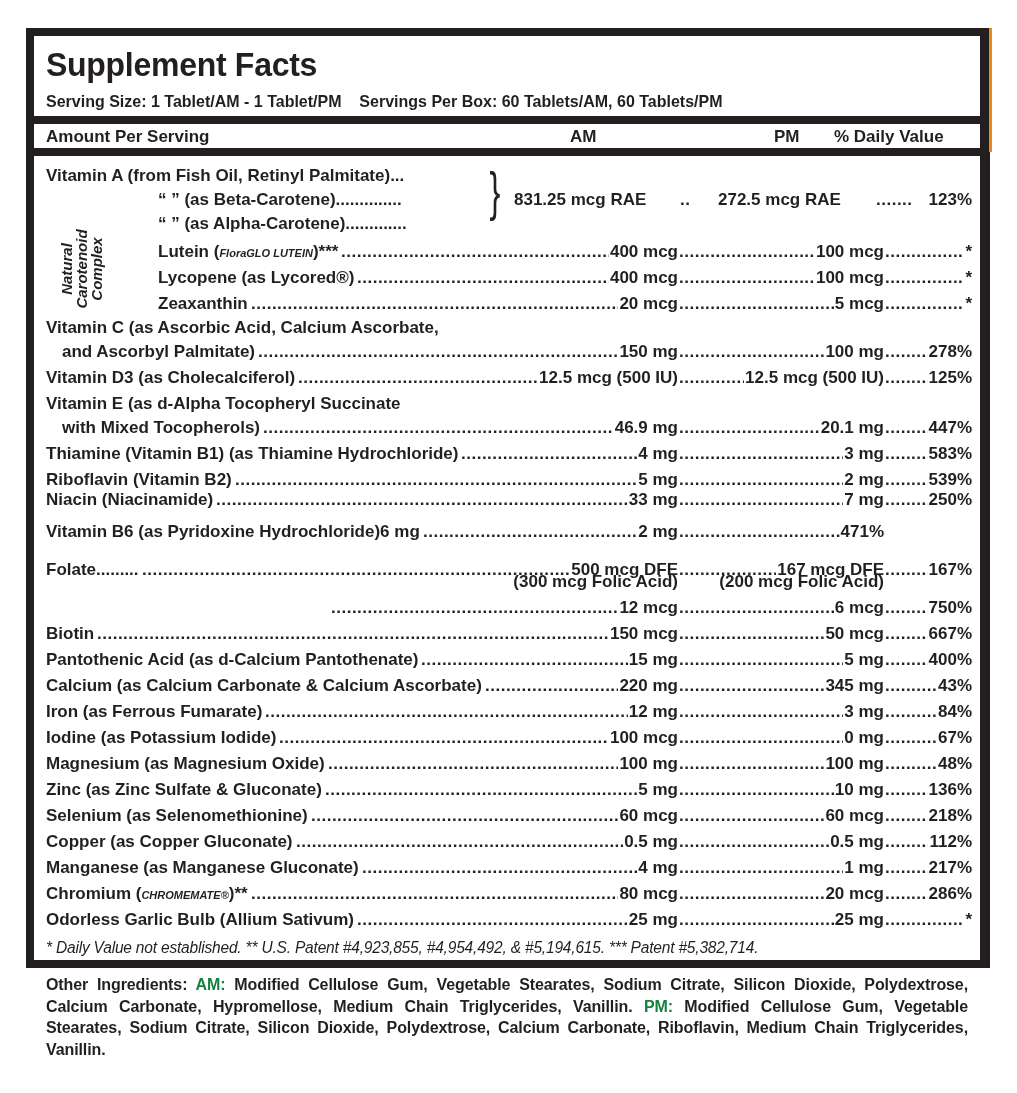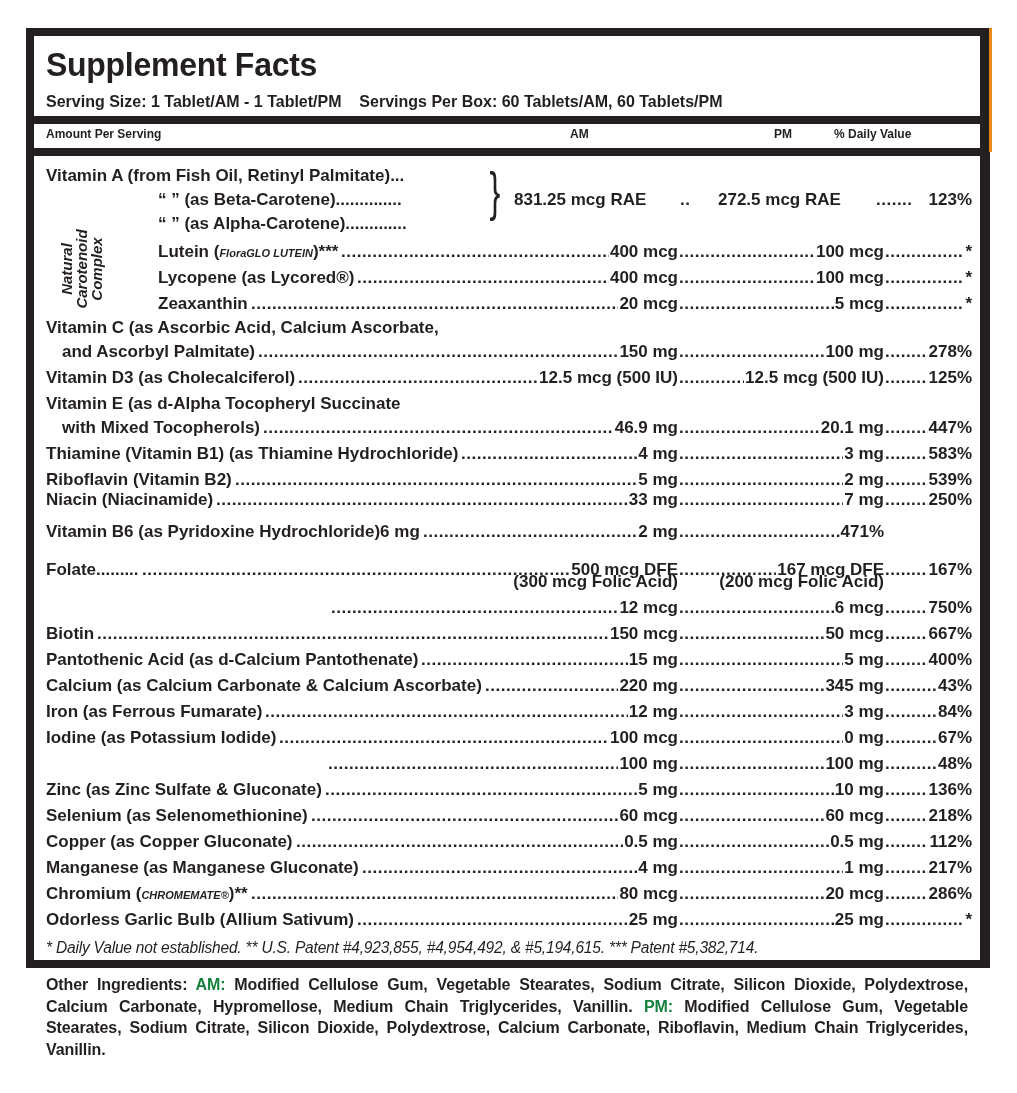--- a/index.html
+++ b/index.html
@@ -6,21 +6,21 @@
   body { width:1017px; height:1093px; position:relative; overflow:hidden; font-family:"Liberation Sans", sans-serif; color:#231f20; }
   .frame { position:absolute; left:26px; top:28px; width:964px; height:940px; background:#231f20; }
   .orange-edge { position:absolute; left:989px; top:28px; width:3px; height:124px; background:#e8891a; }
   .panel { position:absolute; left:8px; background:#ffffff; width:946px; }
   .panel-head { top:8px; height:80px; }
   .panel-colhdr { top:96px; height:24px; }
   .panel-body { top:128px; height:780px; }
   .panel-foot { top:908px; height:24px; margin-top:0; }
   .title { position:absolute; left:12px; top:10px; font-weight:bold; font-size:33px; letter-spacing:-0.3px; transform:scaleX(0.97); transform-origin:left; }
   .serving { position:absolute; left:12px; top:56px; font-weight:bold; font-size:16.5px; white-space:pre; transform:scaleX(0.97); transform-origin:left; }
-  .colhdr { position:absolute; top:3px; font-weight:bold; font-size:12px; }
+  .colhdr { position:absolute; top:3px; font-weight:bold; font-size:17px; }
   .ch-amount { left:12px; }
   .ch-am { left:536px; }
   .ch-pm { left:740px; }
   .ch-dv { left:800px; }
   .row { position:absolute; left:12px; width:926px; height:24px; font-weight:bold; font-size:17px; white-space:nowrap; line-height:24px; }
   .row .name { position:absolute; left:0; }
   .row .am { position:absolute; right:294px; }
   .row .pm { position:absolute; right:88px; text-align:right; }
   .row .dv { position:absolute; right:0; text-align:right; }
   .dots { position:absolute; overflow:hidden; height:24px; color:#231f20; letter-spacing:0.5px; }
@@ -230,20 +230,21 @@
       <div class="row" style="top: 570px;">
         <span class="name"><span>Iodine (as Potassium Iodide)</span></span>
         <span class="dots" style="left: 233px; width: 330px;">........................................................................................................................................................................................................</span>
         <span class="am">100 mcg</span>
         <span class="dots" style="left: 633px; width: 164px;">........................................................................................................................................................................................................</span>
         <span class="pm">0 mg</span>
         <span class="dots" style="left: 839px; width: 52px;">........................................................................................................................................................................................................</span>
         <span class="dv">67%</span>
       </div>
       <div class="row" style="top: 596px;">
+        <span class="name"><span>Magnesium (as Magnesium Oxide)</span></span>
         <span class="dots" style="left: 282px; width: 290px;">........................................................................................................................................................................................................</span>
         <span class="am">100 mg</span>
         <span class="dots" style="left: 633px; width: 145px;">........................................................................................................................................................................................................</span>
         <span class="pm">100 mg</span>
         <span class="dots" style="left: 839px; width: 52px;">........................................................................................................................................................................................................</span>
         <span class="dv">48%</span>
       </div>
       <div class="row" style="top: 622px;">
         <span class="name"><span>Zinc (as Zinc Sulfate &amp; Gluconate)</span></span>
         <span class="dots" style="left: 279px; width: 312px;">........................................................................................................................................................................................................</span>

